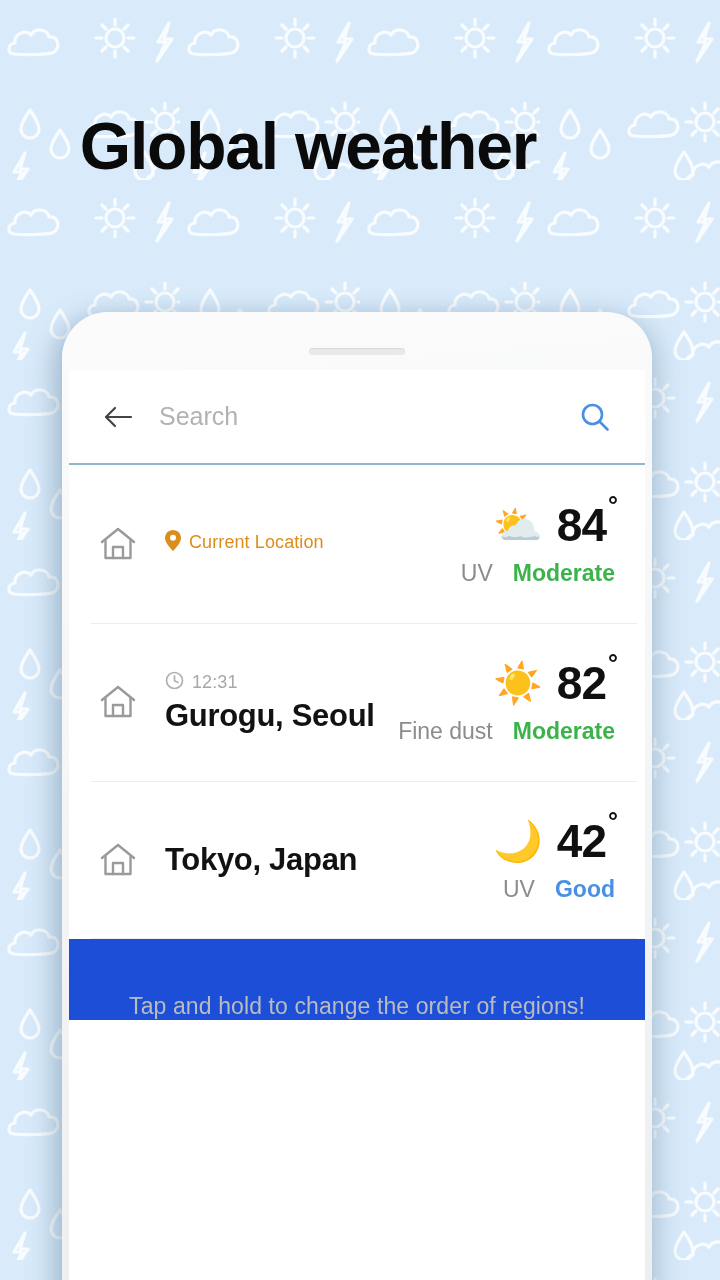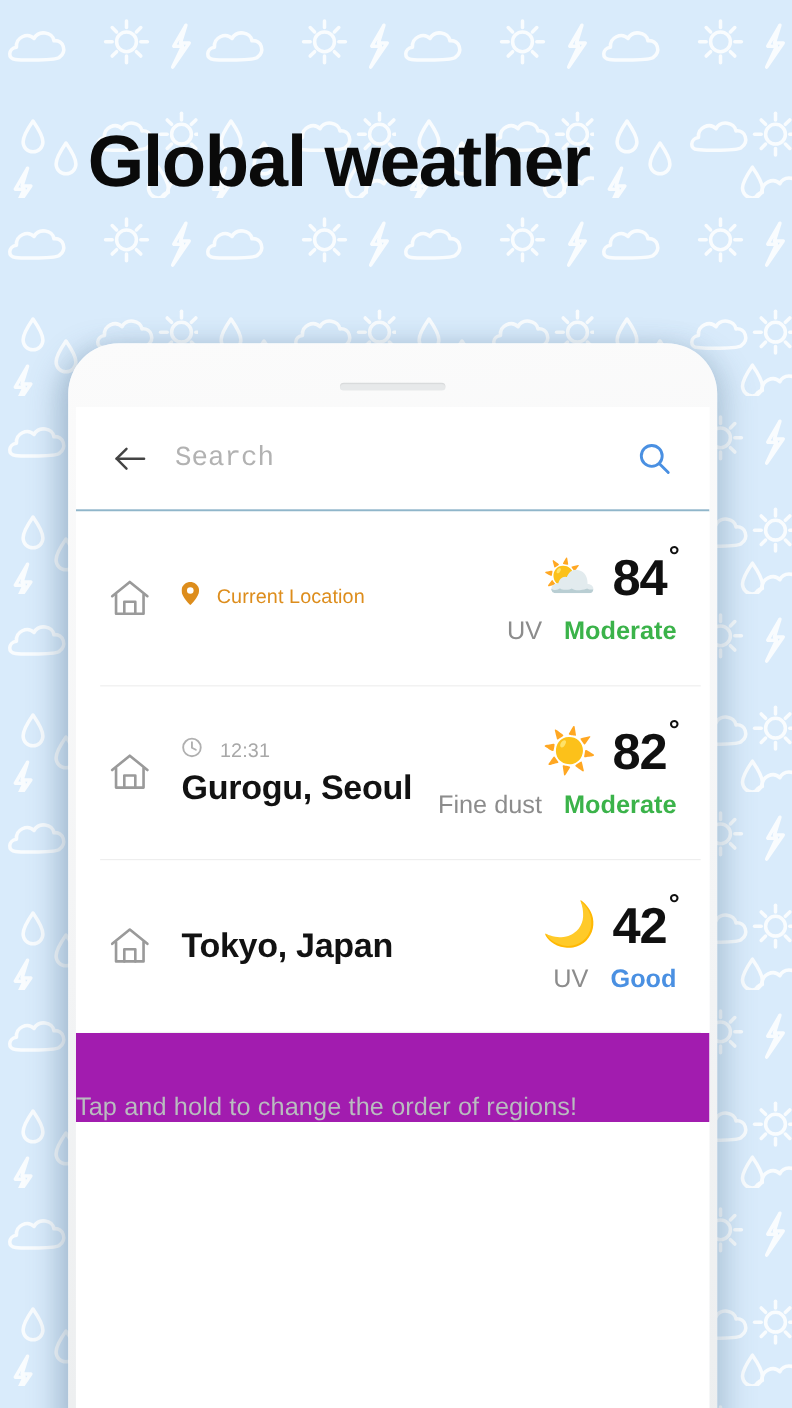--- a/index.html
+++ b/index.html
@@ -91,21 +91,21 @@
     width: 34px; height: 34px;
     flex: 0 0 auto;
     display: flex; align-items: center; justify-content: center;
     cursor: pointer;
   }
   #search-input {
     flex: 1 1 auto;
     border: none;
     outline: none;
     background: transparent;
-    font-family: Liberation Mono, monospace;
+    font-family: Liberation Sans, sans-serif;
     font-size: 25px;
     color: #3c3c3c;
     margin-left: 24px;
   }
   #search-input::placeholder { color: #b2b2b2; }
   #search-submit-icon {
     width: 40px; height: 40px;
     flex: 0 0 auto;
     display: flex; align-items: center; justify-content: center;
     cursor: pointer;
@@ -139,21 +139,21 @@
     flex: 0 0 auto;
     display: flex; align-items: center; justify-content: center;
     margin-right: 24px;
   }
 
   .city-left { flex: 1 1 auto; min-width: 0; }
 
   .meta-line {
     display: flex;
     align-items: center;
-    gap: 16px;
+    gap: 8px;
     height: 24px;
     margin-bottom: 4px;
   }
   .meta-line.empty { height: 0; margin: 0; }
 
   .meta-text {
     font-size: 18px;
     letter-spacing: .1px;
     white-space: nowrap;
   }
@@ -220,26 +220,26 @@
   }
   .index-value {
     font-size: 23px;
     font-weight: 700;
   }
   .index-value.moderate { color: #3bb34a; }
   .index-value.good     { color: #4a90e2; }
 
   
   #reorder-hint {
-    text-align: left;
+    text-align: center;
     font-size: 23px;
     color: #b9bcbf;
     padding-top: 54px;
     letter-spacing: .1px;
-    background: #a21caf;
+    background: #1d4ed8;
   }
 </style>
 </head>
 <body>
 
 <div id="bg-pattern">
   <svg viewBox="0 0 720 1280" xmlns="http://www.w3.org/2000/svg" aria-hidden="true">
     <defs>
       <g id="p-cloud" stroke="#ffffff" stroke-width="3.2" fill="none" stroke-linecap="round" stroke-linejoin="round">
         <path d="M6 26 C-1 26 -1 16 7 15 C6 6 17 1 23 7 C27 -1 40 1 41 9 C50 8 53 19 46 24 C43 27 12 27 6 26 Z"></path>

